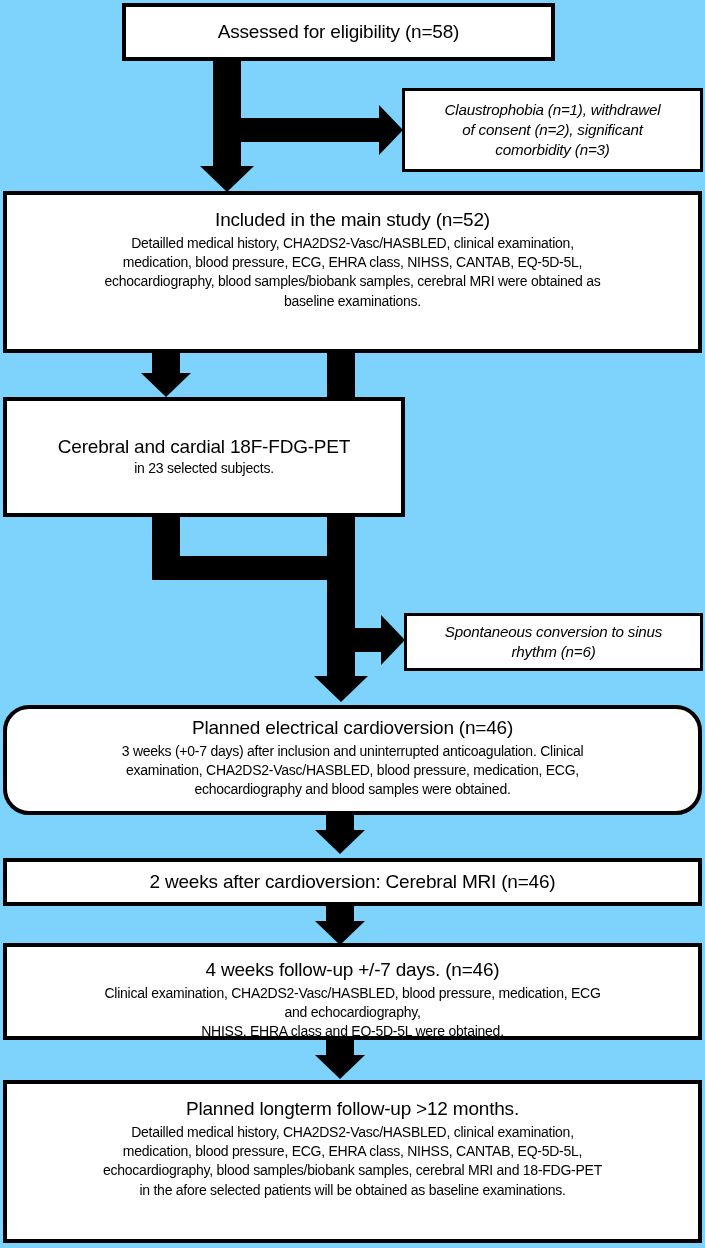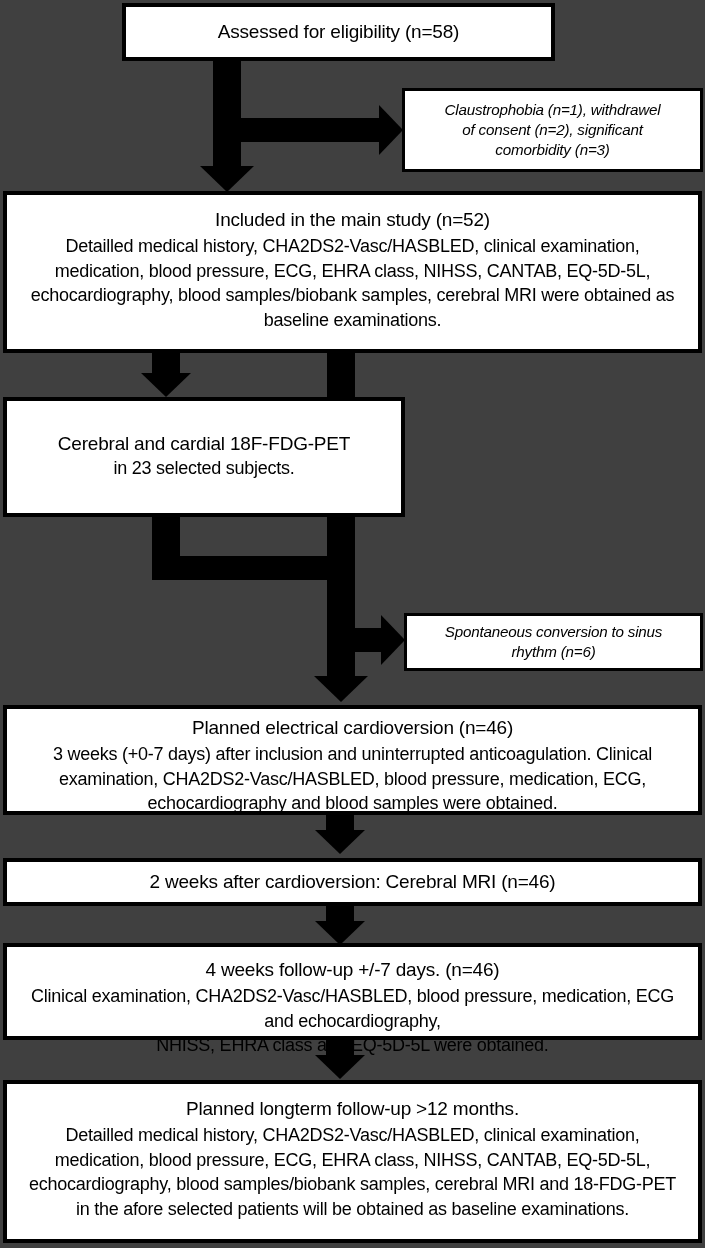--- a/index.html
+++ b/index.html
@@ -9,21 +9,21 @@
     background: #ffffff;
   }
   body {
     font-family: "Liberation Sans", sans-serif;
     color: #000000;
   }
   #canvas {
     position: relative;
     width: 705px;
     height: 1248px;
-    background: #404040;
+    background: #7dd3fc;
     overflow: hidden;
   }
   .box {
     position: absolute;
     box-sizing: border-box;
     background: #ffffff;
     border: 4px solid #000000;
     display: flex;
     flex-direction: column;
     align-items: center;
@@ -33,21 +33,21 @@
   }
   .box.thin { border-width: 3px; }
   .title {
     font-size: 19px;
     line-height: 1.2;
     letter-spacing: -0.2px;
     white-space: nowrap;
   }
   .title.smallpad { margin-bottom: 2px; }
   .body-text {
-    font-size: 18px;
+    font-size: 14px;
     line-height: 1.38;
     letter-spacing: -0.25px;
     padding: 0 6px;
   }
   .side-text {
     font-size: 15.2px;
     line-height: 1.32;
     letter-spacing: -0.2px;
     padding: 0 8px;
     font-style: italic;
@@ -133,21 +133,21 @@
   <div class="arrow-down" style="left:314px; top:676px;"></div>
 
   <div class="bar" style="left:355px; top:628px; width:28px; height:24px;"></div>
   <div class="arrow-right" style="left:381px; top:615px;"></div>
 
   <div class="box thin" style="left:404px; top:613px; width:299px; height:58px;">
     <div class="side-text">Spontaneous conversion to sinus</div>
     <div class="side-text">rhythm (n=6)</div>
   </div>
 
-  <div class="box" style="left:3px; top:705px; width:699px; height:110px; justify-content:flex-start; padding-top:8px;">
+  <div class="box" style="left:3px; top:705px; width:699px; height:110px; justify-content:flex-start; padding-top:8px;border-radius:26px;">
     <div class="title smallpad">Planned electrical cardioversion (n=46)</div>
     <div class="body-text">3 weeks (+0-7 days) after inclusion and uninterrupted anticoagulation. Clinical</div>
     <div class="body-text">examination, CHA2DS2-Vasc/HASBLED, blood pressure, medication, ECG,</div>
     <div class="body-text">echocardiography and blood samples were obtained.</div>
   </div>
 
   <div class="bar" style="left:326px; top:815px; width:28px; height:18px;"></div>
   <div class="arrow-down small" style="left:315px; top:830px;"></div>
 
   <div class="box" style="left:3px; top:858px; width:699px; height:48px;">

